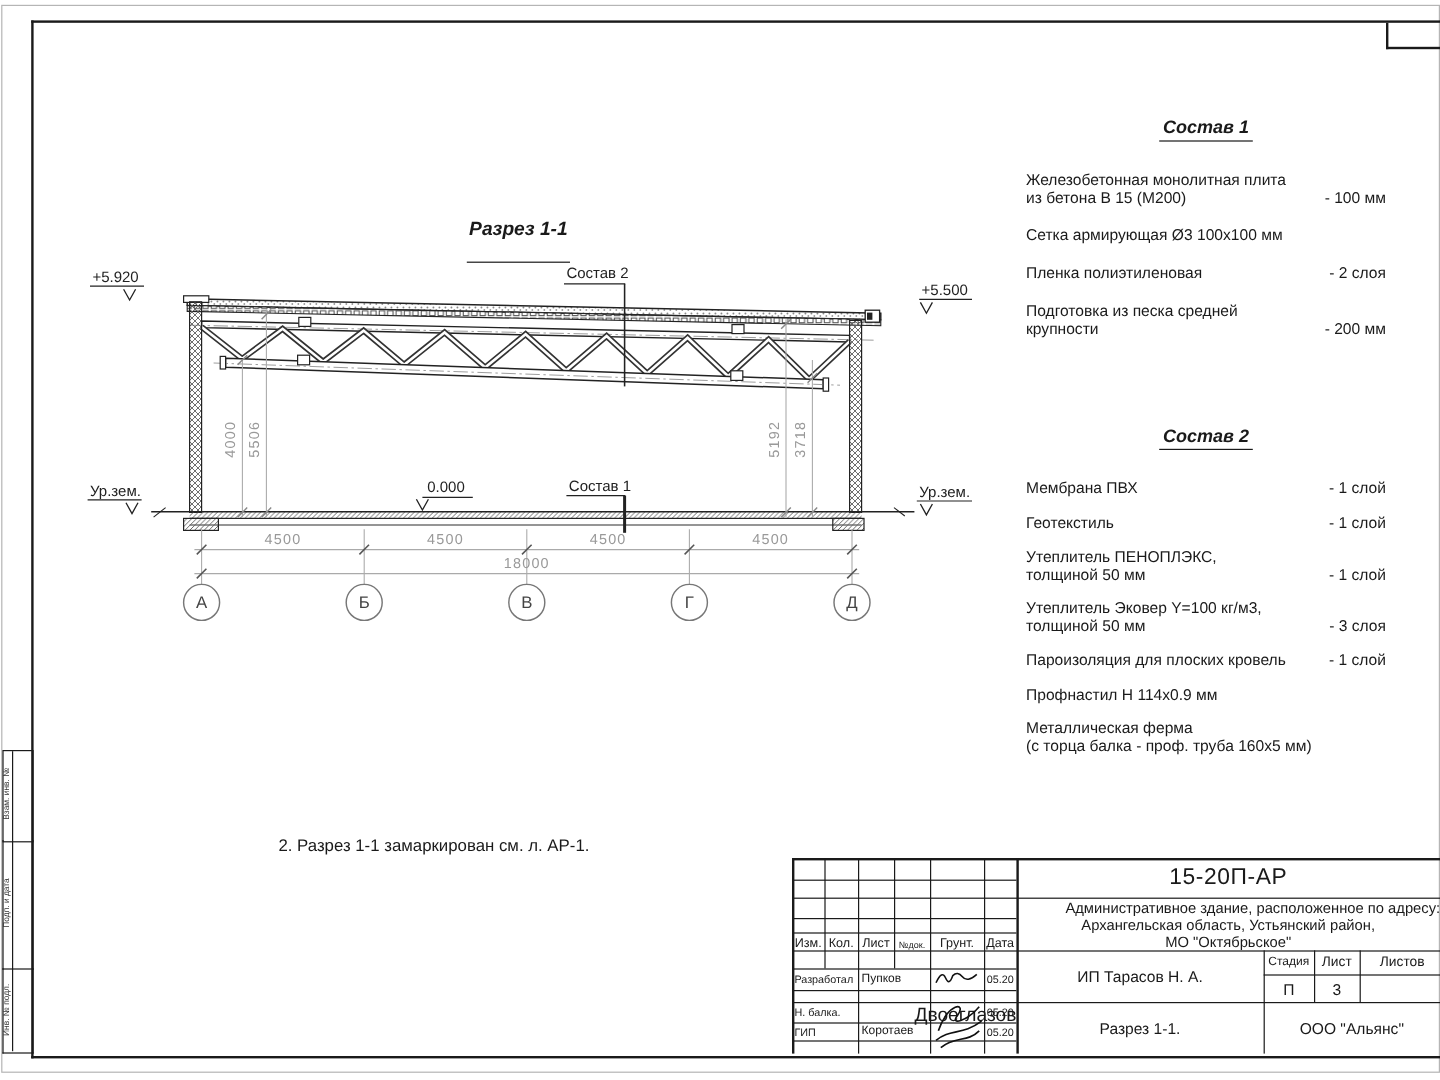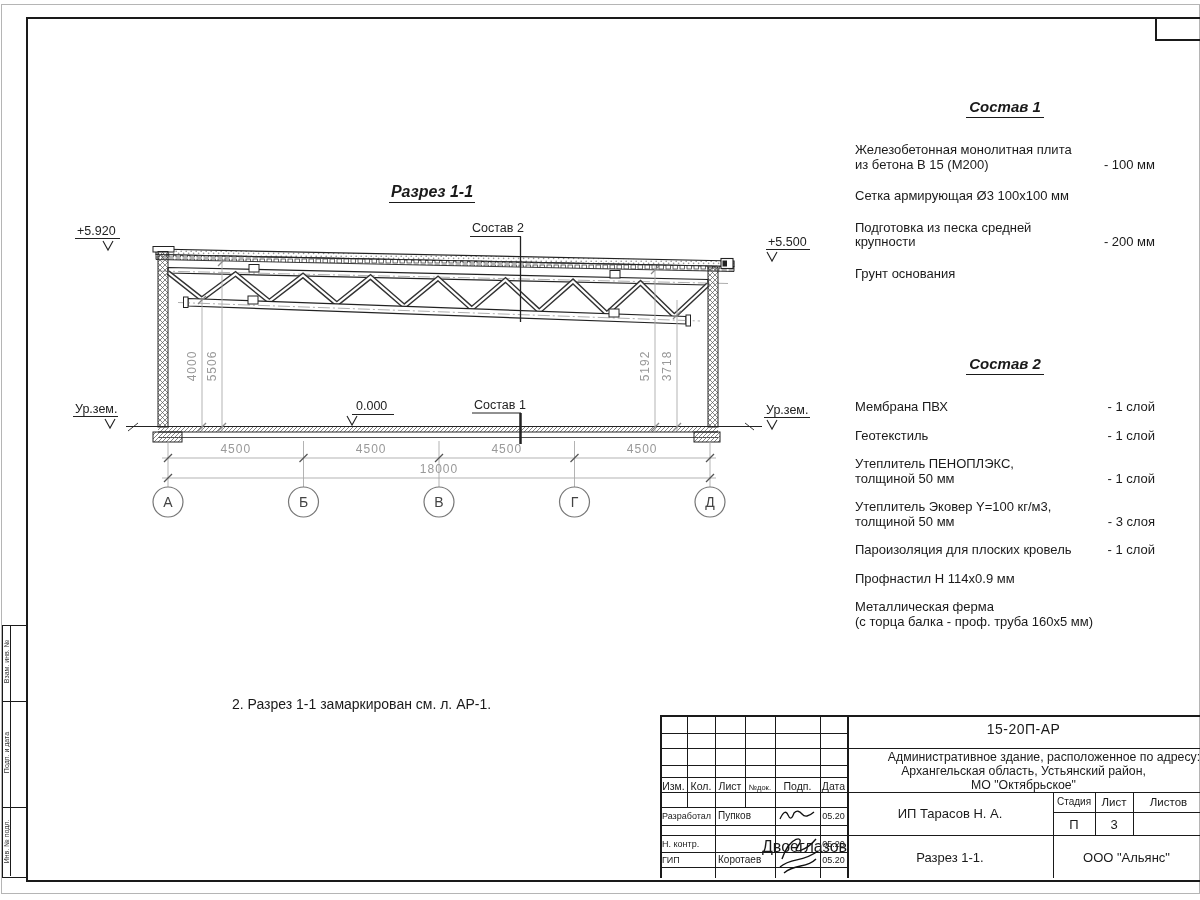--- a/index.html
+++ b/index.html
@@ -8,21 +8,21 @@
   .abs{position:absolute;}
   .hline{position:absolute;background:#1a1a1a;height:1px;}
   .vline{position:absolute;background:#1a1a1a;width:1px;}
   .sheet-edge{position:absolute;left:1px;top:4px;width:1197px;height:888px;border:1px solid #b5b5b5;}
   .frame{position:absolute;left:26px;top:17px;width:1174px;height:861px;
          border-left:2px solid #1a1a1a;border-top:2px solid #1a1a1a;border-bottom:2px solid #1a1a1a;}
   .corner-box{position:absolute;left:1155px;top:19px;width:45px;height:20px;
          border-left:2px solid #1a1a1a;border-bottom:2px solid #1a1a1a;}
   .drawing-title{position:absolute;left:372px;top:183px;width:120px;text-align:center;
          font-size:16px;font-style:italic;font-weight:bold;}
-  .drawing-title span{border-bottom:1.4px solid #1a1a1a;padding:0 2px 2px 2px;}
+  .drawing-title span{border-bottom:1.4px solid #1a1a1a;padding:0 2px 18px 2px;}
   .sostav{position:absolute;width:300px;font-size:13px;}
   .sostav .s-title{text-align:center;font-size:15px;font-style:italic;font-weight:bold;margin-bottom:28px;}
   .sostav .s-title span{border-bottom:1.3px solid #1a1a1a;padding:0 3px 2px 3px;}
   .s-item{display:flex;justify-content:space-between;align-items:flex-end;line-height:14.5px;}
   .sostav1 .s-item{margin-bottom:17px;}
   .sostav2 .s-item{margin-bottom:14px;}
   .note{position:absolute;left:232px;top:696px;font-size:14px;}
   .tb-text{position:absolute;white-space:nowrap;}
   .ctr{text-align:center;}
   .side-label{position:absolute;font-size:7px;color:#333;text-align:center;
@@ -214,30 +214,30 @@
       <div>- 100 мм</div>
     </div>
     <div class="s-item">
       <div>
           <div>Сетка армирующая Ø3 100х100 мм</div>
         </div>
       <div></div>
     </div>
     <div class="s-item">
       <div>
+          <div>Пленка полиэтиленовая</div>
+        </div>
+      <div>-  2 слоя</div>
+    </div>
+    <div class="s-item">
+      <div>
           <div>Подготовка из песка средней</div>
           <div>крупности</div>
         </div>
       <div>- 200 мм</div>
-    </div>
-    <div class="s-item">
-      <div>
-          <div>Грунт основания</div>
-        </div>
-      <div></div>
     </div>
   </div>
 
   <div class="sostav sostav2" style="left:855px;top:355px;">
     <div class="s-title"><span>Состав 2</span></div>
     <div class="s-item">
       <div>
           <div>Мембрана ПВХ</div>
         </div>
       <div>- 1 слой</div>
@@ -304,37 +304,37 @@
     <div class="vline" style="left:687px;top:715px;height:92px;"></div>
     <div class="vline" style="left:715px;top:715px;height:163px;"></div>
     <div class="vline" style="left:745px;top:715px;height:92px;"></div>
     <div class="vline" style="left:775px;top:715px;height:163px;"></div>
     <div class="vline" style="left:820px;top:715px;height:163px;"></div>
     <div class="vline" style="left:847px;top:715px;height:163px;width:2px;"></div>
     <div class="vline" style="left:1053px;top:792px;height:86px;"></div>
     <div class="vline" style="left:1095px;top:792px;height:43px;"></div>
     <div class="vline" style="left:1133px;top:792px;height:43px;"></div>
 
-    <div class="tb-text ctr" style="left:847px;top:721px;width:353px;font-size:14px;letter-spacing:0.5px;">15-20П-АР</div>
+    <div class="tb-text ctr" style="left:847px;top:721px;width:353px;font-size:19px;letter-spacing:0.5px;">15-20П-АР</div>
     <div class="tb-text ctr" style="left:847px;top:750px;width:394px;font-size:12.3px;">Административное здание, расположенное по адресу:</div>
     <div class="tb-text ctr" style="left:847px;top:764px;width:353px;font-size:12.3px;">Архангельская область, Устьянский район,</div>
     <div class="tb-text ctr" style="left:847px;top:778px;width:353px;font-size:12.3px;">МО "Октябрьское"</div>
 
     <div class="tb-text ctr" style="left:660px;top:780px;width:27px;font-size:10.5px;">Изм.</div>
     <div class="tb-text ctr" style="left:687px;top:780px;width:28px;font-size:10.5px;">Кол.</div>
     <div class="tb-text ctr" style="left:715px;top:780px;width:30px;font-size:10.5px;">Лист</div>
     <div class="tb-text ctr" style="left:745px;top:783px;width:30px;font-size:7.5px;">№док.</div>
-    <div class="tb-text ctr" style="left:775px;top:780px;width:45px;font-size:10.5px;">Подп.</div>
+    <div class="tb-text ctr" style="left:775px;top:780px;width:45px;font-size:10.5px;">Грунт.</div>
     <div class="tb-text ctr" style="left:820px;top:780px;width:27px;font-size:10.5px;">Дата</div>
 
     <div class="tb-text" style="left:662px;top:811px;font-size:9px;">Разработал</div>
     <div class="tb-text" style="left:718px;top:810px;font-size:10px;text-align:right;">Пупков</div>
     <div class="tb-text ctr" style="left:820px;top:811px;width:27px;font-size:9px;">05.20</div>
 
-    <div class="tb-text" style="left:662px;top:839px;font-size:9px;">Н. контр.</div>
+    <div class="tb-text" style="left:662px;top:839px;font-size:9px;">Н. балка.</div>
     <div class="tb-text" style="left:718px;top:838px;font-size:16px;margin-left:44px;">Двоеглазов</div>
     <div class="tb-text ctr" style="left:820px;top:839px;width:27px;font-size:9px;">05.20</div>
 
     <div class="tb-text" style="left:662px;top:855px;font-size:9px;">ГИП</div>
     <div class="tb-text" style="left:718px;top:854px;font-size:10px;">Коротаев</div>
     <div class="tb-text ctr" style="left:820px;top:855px;width:27px;font-size:9px;">05.20</div>
 
     <svg class="abs" style="left:778px;top:806px;" width="40" height="18" viewBox="0 0 40 18">
       <path d="M2 13 Q7 2 10 9 T16 7 Q20 3 24 8 T36 6" fill="none" stroke="#111" stroke-width="1.3"></path>
     </svg>

